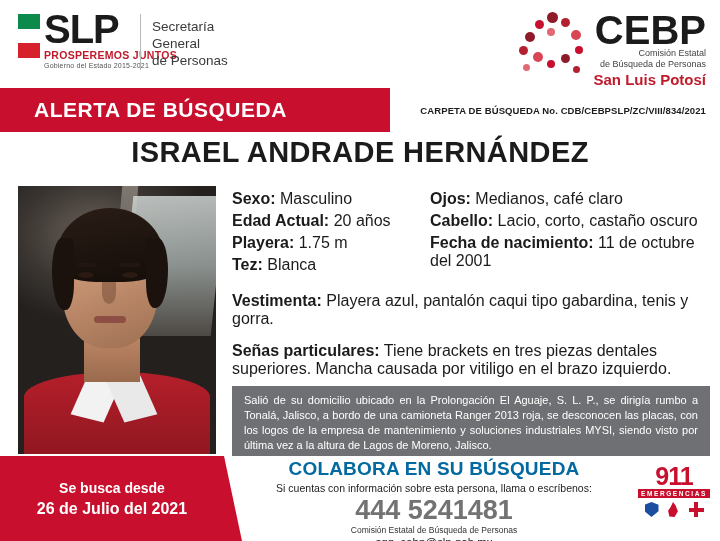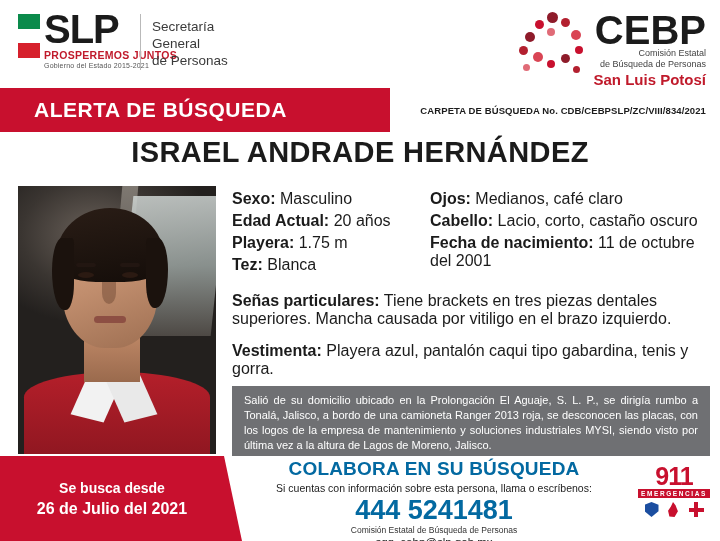--- a/index.html
+++ b/index.html
@@ -254,21 +254,21 @@
 
   .footer-mid {
     position: absolute; left: 236px; top: 2px;
     width: 396px; text-align: center;
   }
   .colabora {
     color: #0369a1; font-size: 19px; font-weight: bold; letter-spacing: .2px;
   }
   .cuentas { font-size: 10.5px; color: #222; margin-top: 2px; }
   .phone {
-    color: #0369a1; font-size: 27px; font-weight: bold; line-height: 30px; margin-top: 1px;
+    color: #737373; font-size: 27px; font-weight: bold; line-height: 30px; margin-top: 1px;
   }
   .comision { font-size: 8.5px; color: #333; margin-top: 0; }
   .email { font-size: 11.5px; color: #222; margin-top: 1px; }
 
   .footer-911 {
     position: absolute; right: 10px; top: 8px;
     width: 72px; text-align: center;
   }
   .n911 {
     font-size: 25px; font-weight: bold; color: #c8102e; line-height: 25px;
@@ -405,29 +405,29 @@
         </div>
         <div class="det-row">
           <span class="lbl">Fecha de nacimiento:</span>
           <span>11 de octubre del 2001</span>
         </div>
       </div>
     </div>
 
     <div class="block">
       <p>
+        <span class="lbl">Vestimenta:</span>
+        <span>Playera azul, pantalón caqui tipo gabardina, tenis y gorra.</span>
+      </p>
+    </div>
+
+    <div class="block">
+      <p>
         <span class="lbl">Señas particulares:</span>
         <span>Tiene brackets en tres piezas dentales superiores. Mancha causada por vitiligo en el brazo izquierdo.</span>
-      </p>
-    </div>
-
-    <div class="block">
-      <p>
-        <span class="lbl">Vestimenta:</span>
-        <span>Playera azul, pantalón caqui tipo gabardina, tenis y gorra.</span>
       </p>
     </div>
   </div>
 
   <div class="narrative">Salió de su domicilio ubicado en la Prolongación El Aguaje, S. L. P.,  se dirigía  rumbo a Tonalá, Jalisco,  a bordo de una camioneta Ranger 2013 roja, se desconocen las placas, con los logos de la empresa de mantenimiento y soluciones industriales MYSI, siendo visto por última vez a la altura de Lagos de Moreno, Jalisco.</div>
 
   <div class="footer">
     <div class="footer-left">
       <div class="fl1">Se busca desde</div>
       <div class="fl2">26 de Julio del 2021</div>

